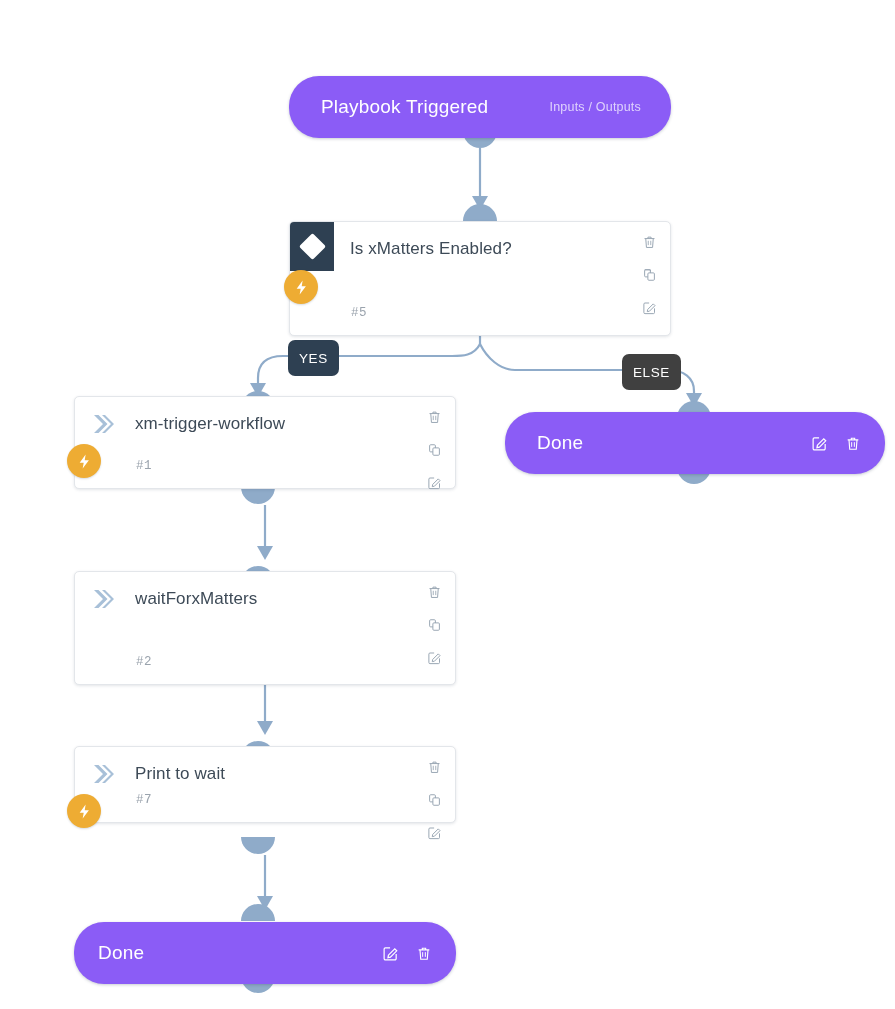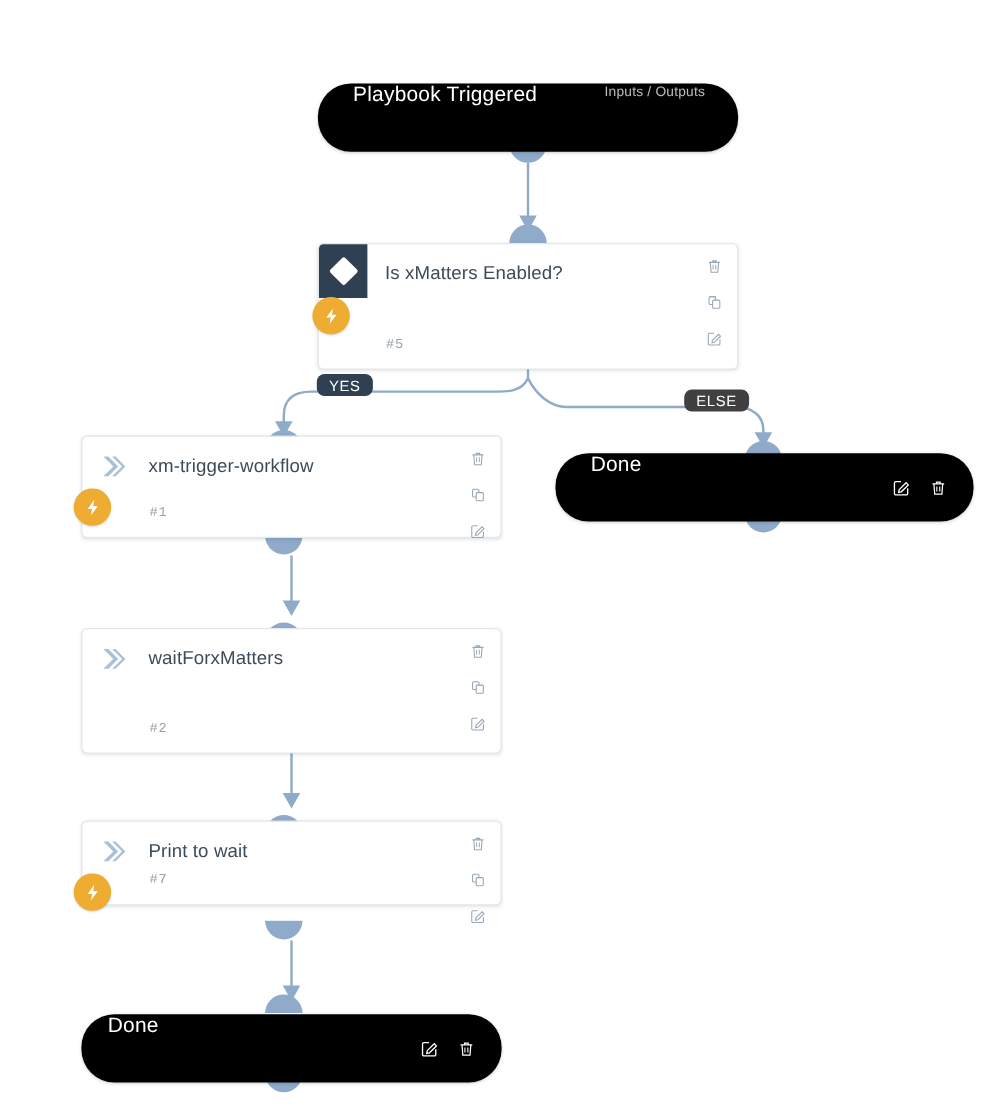--- a/index.html
+++ b/index.html
@@ -2,23 +2,23 @@
 <html><head>
 <meta charset="utf-8">
 <style>
   html,body{margin:0;padding:0;background:#ffffff;}
   body{width:895px;height:1009px;position:relative;overflow:hidden;
        font-family:"Liberation Sans",sans-serif;-webkit-font-smoothing:antialiased;}
   #canvas{position:absolute;inset:0;}
   svg.edges{position:absolute;left:0;top:0;width:895px;height:1009px;pointer-events:none;}
 
   
-  .pill{position:absolute;background:#000000;border-radius:30px;
-        box-shadow:0 1px 3px rgba(40,55,80,.25);display:flex;
-        box-sizing:border-box;text-decoration:underline;}
+  .pill{position:absolute;background:#8b5cf6;border-radius:30px;
+        box-shadow:0 1px 3px rgba(40,55,80,.25);display:flex;align-items:center;
+        box-sizing:border-box;}
   .pill .ptitle{color:#ffffff;font-size:19px;font-weight:400;letter-spacing:.2px;}
   .pill .pmeta{color:rgba(255,255,255,.72);font-size:12.5px;letter-spacing:.2px;}
   .pill .pacts{margin-left:auto;display:flex;align-items:center;gap:17px;}
 
   
   .card{position:absolute;background:#ffffff;border:1px solid #e3e6ea;border-radius:5px;
         box-shadow:0 1px 3px rgba(40,55,80,.13);box-sizing:border-box;}
   .card .ctitle{position:absolute;left:60px;top:17px;font-size:17px;color:#3d4a57;
                 letter-spacing:.1px;white-space:nowrap;}
   .card .cnum{position:absolute;left:61px;bottom:15px;font-size:12.5px;color:#9aa3ad;
@@ -34,21 +34,21 @@
   
   .chev{position:absolute;left:17px;top:17px;width:24px;height:20px;}
 
   
   .bolt{position:absolute;width:34px;height:34px;border-radius:50%;background:#eeac33;
         display:flex;align-items:center;justify-content:center;
         box-shadow:0 1px 2px rgba(40,55,80,.18);}
 
   
   .blabel{position:absolute;border-radius:7px;color:#fff;font-size:13.5px;letter-spacing:.6px;
-          display:flex;align-items:center;justify-content:center;height:20px;padding:0 11px;
+          display:flex;align-items:center;justify-content:center;height:36px;padding:0 11px;
           box-sizing:border-box;}
   .blabel.yes{background:#2e4052;}
   .blabel.els{background:#404040;}
 
   
   .port{position:absolute;width:34px;height:17px;background:#8fabc9;}
   .port.in{border-radius:17px 17px 0 0;}
   .port.out{border-radius:0 0 17px 17px;}
 
   .icn{display:block;}

